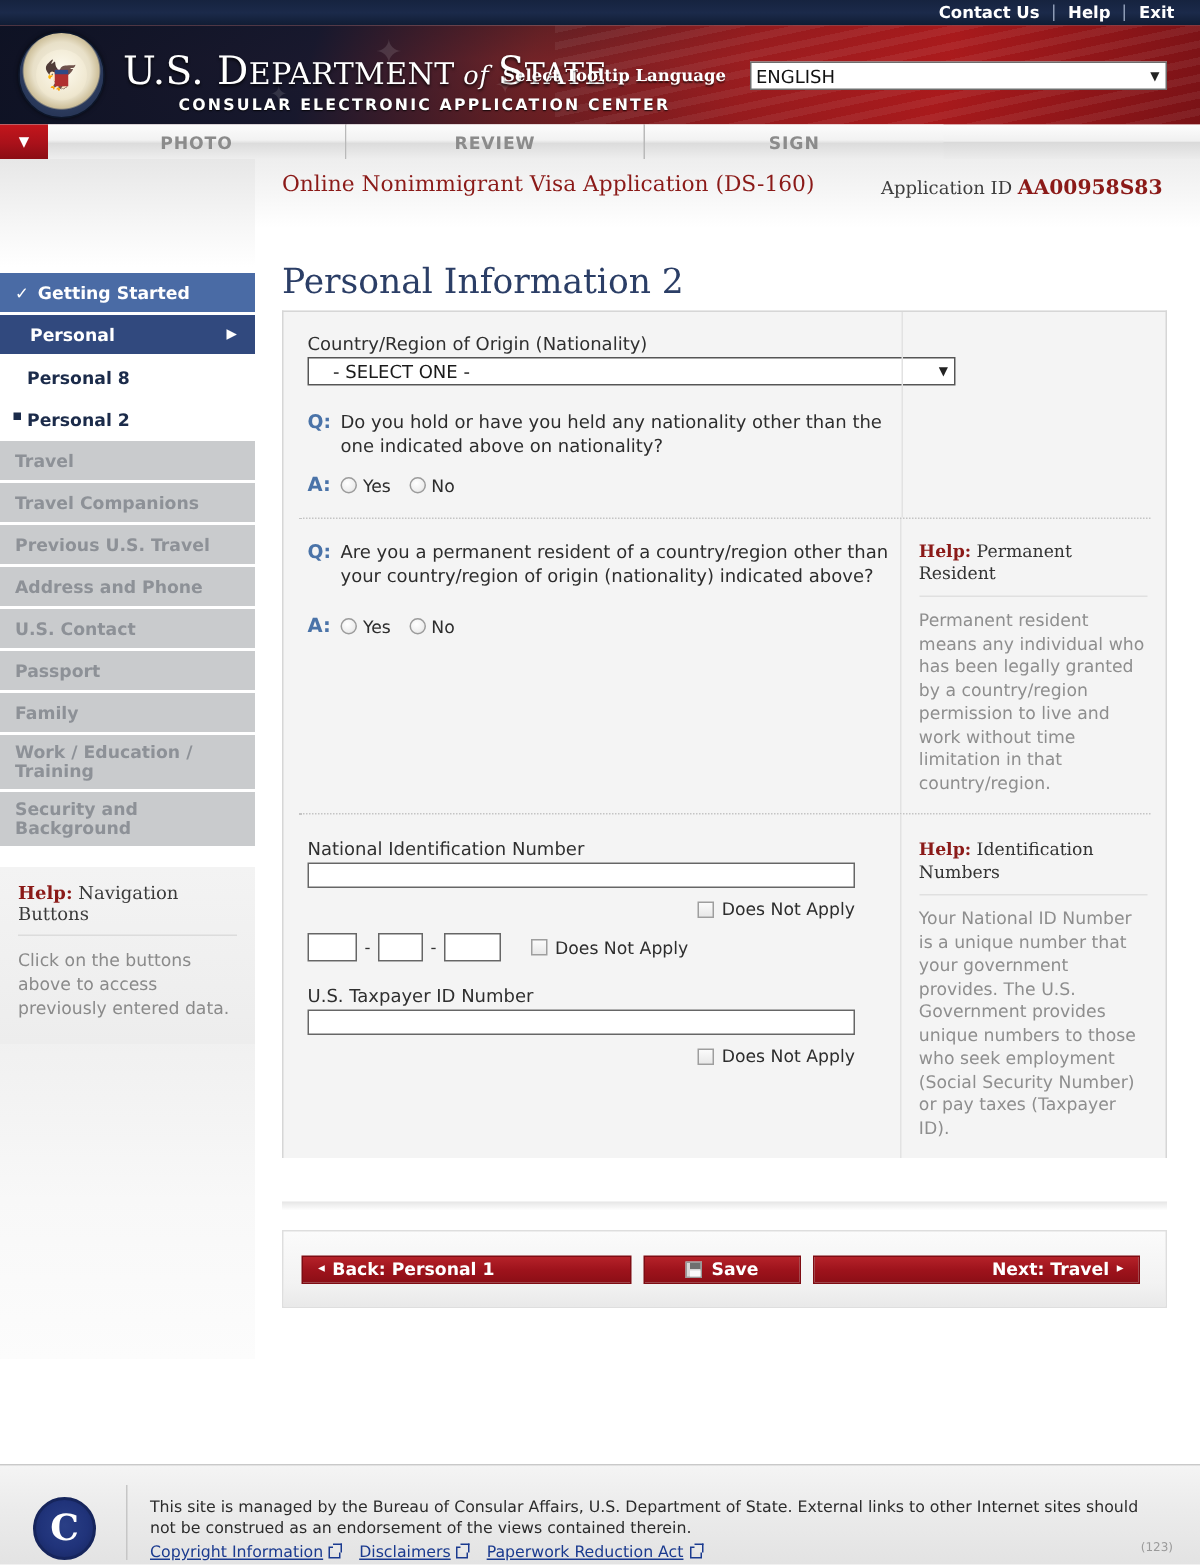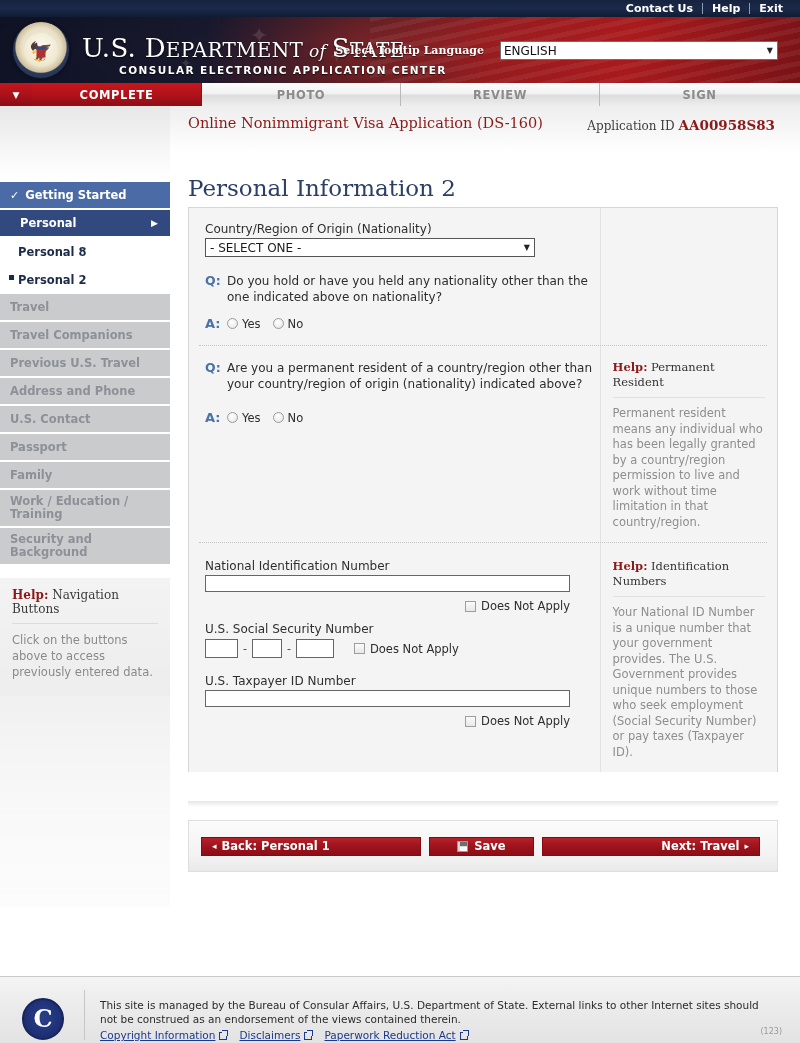--- a/index.html
+++ b/index.html
@@ -231,23 +231,23 @@
   .row-right { width: 178px; padding: 14px 12px 12px 12px; border-left: 1px solid #e2e2e2; }
   .divider {
     border-top: 1px dotted #c4c4c4; margin: 0 10px;
   }
 
   .field-label {
     font-size: 12px; color: #2f2f2f; margin-bottom: 2px;
     font-family: "DejaVu Sans", "Liberation Sans", sans-serif;
   }
   .select-box {
-    width: 330px; height: 19px; background:#ffffff;
+    width: 432px; height: 19px; background:#ffffff;
     border: 1px solid #555; display:flex; align-items:center;
-    justify-content: space-between; padding: 0 4px 0 4px;
+    justify-content: space-between; padding: 0 4px 0 16px;
     font-size: 12px; color:#1a1a1a;
   }
   .select-box .arrow { font-size: 8px; color:#222; }
 
   .qa { margin-top: 16px; }
   .q-line { display:flex; }
   .q-mark {
     color: #4a73a8; font-weight: bold; font-size: 12.5px;
     width: 22px; flex: 0 0 22px;
     font-family: "DejaVu Sans", "Liberation Sans", sans-serif;
@@ -401,21 +401,20 @@
     <div class="lang-label">Select Tooltip Language</div>
     <div class="lang-select">
       <span>ENGLISH</span>
       <span class="arrow">▼</span>
     </div>
   </div>
 </div>
 
 <div class="tabstrip">
   <div class="tab-arrow">▼</div>
-  <div class="tab active" style="width:170px;">COMPLETE</div>
   <div class="tab" style="width:199px;">PHOTO</div>
   <div class="tab" style="width:199px;">REVIEW</div>
   <div class="tab" style="width:199px; border-right:none;">SIGN</div>
 </div>
 
 <div class="sidebar">
   <div class="sidebar-topfade"></div>
   <div class="sidebar-bottomfade"></div>
 
   <div class="nav">
@@ -550,21 +549,20 @@
         <div>
           <div class="field-label">National Identification Number</div>
           <div class="text-input"></div>
           <div class="dna-row">
             <span class="cbox"></span>
             <span class="cbox-label">Does Not Apply</span>
           </div>
         </div>
 
         <div style="margin-top:9px;">
-          <div class="field-label">U.S. Social Security Number</div>
           <div class="ssn-row">
             <span class="ssn-box"></span>
             <span class="ssn-dash">-</span>
             <span class="ssn-box" style="width:30px;"></span>
             <span class="ssn-dash">-</span>
             <span class="ssn-box" style="width:38px;"></span>
             <span class="cbox" style="margin-left:20px;"></span>
             <span class="cbox-label">Does Not Apply</span>
           </div>
         </div>

